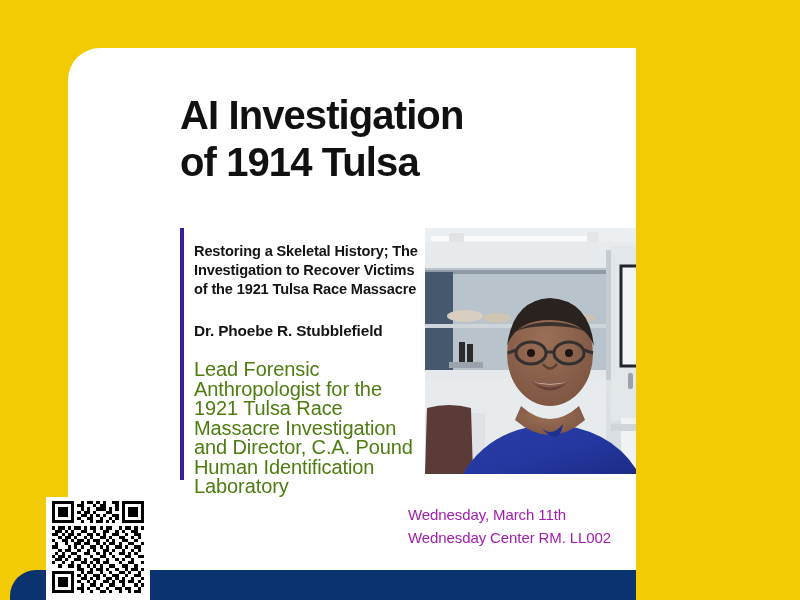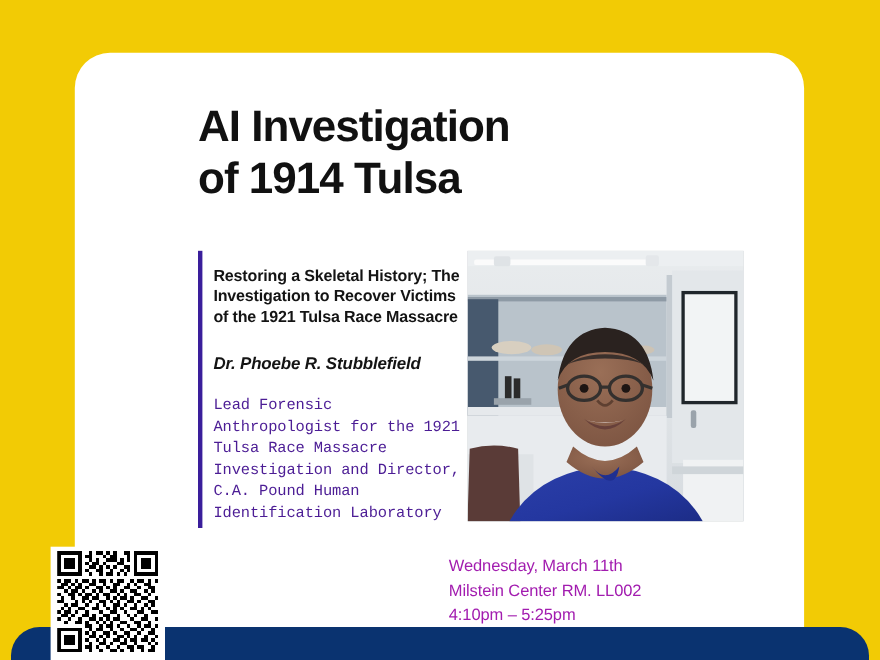--- a/index.html
+++ b/index.html
@@ -8,21 +8,21 @@
   }
   body {
     width: 800px;
     height: 600px;
     overflow: hidden;
     font-family: "Liberation Sans", sans-serif;
     background: #F2CB05;
   }
   .poster {
     position: relative;
-    width: 800px;
+    width: 636px;
     height: 600px;
     background: #F2CB05;
     overflow: hidden;
   }
 
   
   .card {
     position: absolute;
     left: 68px;
     top: 48px;
@@ -69,30 +69,28 @@
     letter-spacing: -0.15px;
     margin-top: 12px;
   }
   .speaker {
     margin-top: 22px;
     font-size: 15.4px;
     line-height: 20px;
     font-weight: 700;
     color: #141414;
     letter-spacing: -0.15px;
-    font-style: italic;
   }
   .bio {
     margin-top: 19px;
-    font-size: 14px;
+    font-size: 20px;
     line-height: 19.5px;
     font-weight: 400;
-    color: #4c1d95;
+    color: #4d7c0f;
     letter-spacing: -0.1px;
-    font-family: Liberation Mono, monospace;
   }
 
   
   .photo-wrap {
     position: absolute;
     left: 357px;
     top: 180px;
     width: 251px;
     height: 246px;
     background: #cfd4d8;
@@ -220,22 +218,21 @@
         <ellipse cx="106" cy="125" rx="4" ry="4" fill="#1d1513"></ellipse>
         <ellipse cx="144" cy="125" rx="4" ry="4" fill="#1d1513"></ellipse>
         <path d="M118 136 q7 9 14 0" stroke="#5e4031" stroke-width="2.5" fill="none"></path>
         <path d="M106 153 q19 13 38 0 q-19 19 -38 0z" fill="#67403a"></path>
         <path d="M108 154 q17 5 34 0 q-17 4 -34 0z" fill="#f3ecec"></path>
       </svg>
     </div>
 
     <div class="event">
       <div>Wednesday, March 11th</div>
-      <div>Milstein Center RM. LL002</div>
-      <div>4:10pm – 5:25pm</div>
+      <div>Wednesday Center RM. LL002</div>
     </div>
 
   </div>
 
   <div class="blue-bar"></div>
 
   <div class="qr-panel">
     <div class="qr-code">
       <svg width="92" height="92" viewBox="0 0 29 29" shape-rendering="crispEdges" xmlns="http://www.w3.org/2000/svg" role="img">
         <rect width="29" height="29" fill="#ffffff"></rect>

